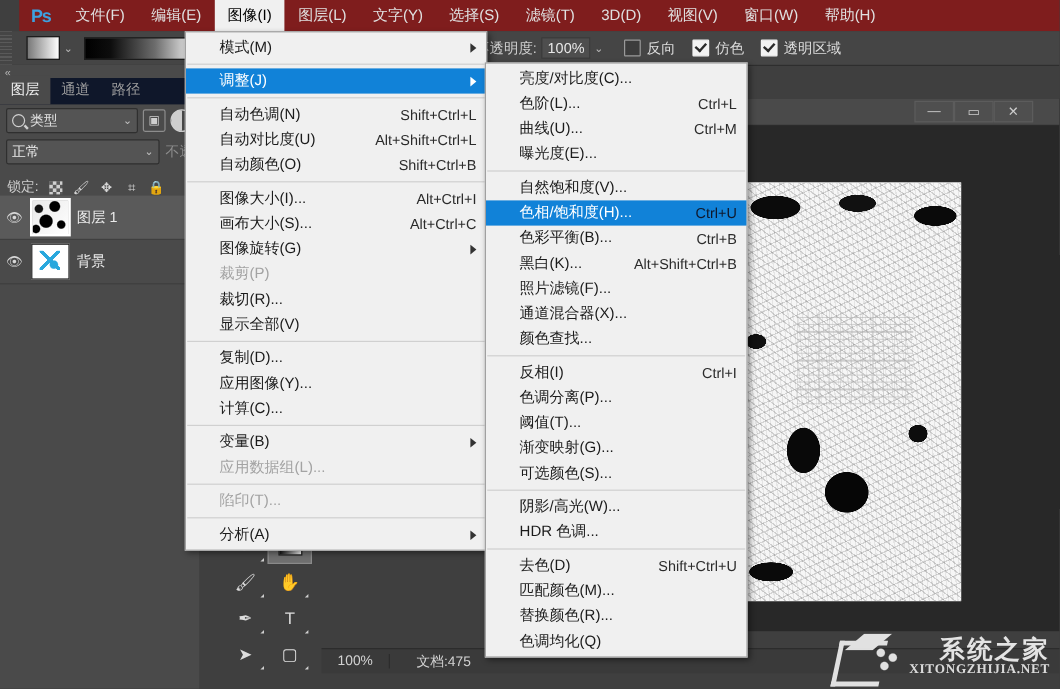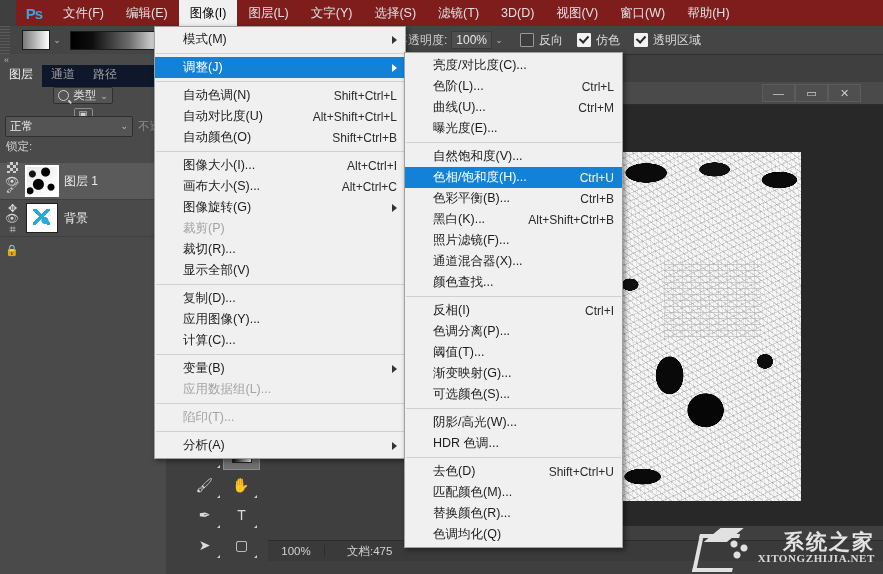--- a/index.html
+++ b/index.html
@@ -38,34 +38,34 @@
   .chk.on:after{content:"";position:absolute;left:3px;top:0px;width:4px;height:7px;
        border:solid #2a2a2a;border-width:0 2px 2px 0;transform:rotate(42deg);}
   .chk-label{margin-left:5px;color:#dcdcdc;font-size:12px;}
 
   
   #leftpanel{position:absolute;left:0;top:54px;width:166px;bottom:0;background:#4a4a4a;}
   .panel-collapse{height:11px;display:flex;align-items:center;padding-left:4px;color:#b4b4b4;font-size:9px;}
   #paneltabs{display:flex;height:22px;background:#0f172a;align-items:flex-end;}
   .ptab{padding:3px 9px 4px 9px;font-size:12px;color:#9e9e9e;}
   .ptab.sel{background:#4a4a4a;color:#f0f0f0;}
-  .filterrow{display:flex;align-items:center;height:26px;padding:0 5px;gap:4px;flex-direction:column;}
+  .filterrow{display:flex;align-items:center;height:26px;padding:0 5px;gap:4px;}
   .searchbox{flex:1;height:19px;background:#545454;border:1px solid #2f2f2f;display:flex;align-items:center;
              padding:0 4px;gap:4px;border-radius:2px;}
   .mag{width:9px;height:9px;border:1.5px solid #d0d0d0;border-radius:50%;position:relative;display:inline-block;}
   .mag:after{content:"";position:absolute;right:-4px;bottom:-2px;width:4px;height:1.5px;background:#d0d0d0;transform:rotate(45deg);}
   .sb-txt{font-size:11.5px;color:#e2e2e2;flex:1;}
   .ficon{width:17px;height:17px;border:1px solid #8d8d8d;display:flex;align-items:center;justify-content:center;
          color:#cfcfcf;font-size:10px;border-radius:2px;}
   .ficon.circ{border-radius:50%;background:linear-gradient(to right,#cfcfcf 50%,#4a4a4a 50%);border-color:#cfcfcf;}
   .bmrow{display:flex;align-items:center;height:26px;padding:0 5px;gap:5px;}
   .bmsel{flex:1;height:19px;background:#545454;border:1px solid #2f2f2f;display:flex;align-items:center;
          justify-content:space-between;padding:0 4px;font-size:11.5px;color:#ececec;border-radius:2px;}
   .opaclbl{font-size:11.5px;color:#8e8e8e;white-space:nowrap;}
-  .lockrow{display:flex;align-items:flex-start;height:24px;padding:0 6px;gap:8px;font-size:11.5px;color:#cfcfcf;flex-direction:column;}
+  .lockrow{display:flex;align-items:flex-end;height:24px;padding:0 6px;gap:8px;font-size:11.5px;color:#cfcfcf;}
   .lockicn{width:13px;height:13px;display:flex;align-items:center;justify-content:center;color:#d8d8d8;font-size:11px;}
   .checkerico{width:11px;height:11px;background:
      conic-gradient(#cfcfcf 25%,#5a5a5a 0 50%,#cfcfcf 0 75%,#5a5a5a 0);background-size:6px 6px;}
   .layerrow{display:flex;align-items:center;height:36px;padding:0 4px;gap:6px;border-bottom:1px solid #3f3f3f;}
   .layerrow.sel{background:#5a5a5a;}
   .eye{width:16px;display:flex;align-items:center;justify-content:center;color:#d8d8d8;font-size:11px;}
   .thumb{width:30px;height:28px;border:1px solid #1f1f1f;background:#fff;}
   .thumb.sel{outline:2px solid #ffffff;outline-offset:-1px;border-color:#fff;}
   .th-noise{background:
       radial-gradient(circle at 18% 25%,#111 0 3px,transparent 4px),
@@ -124,21 +124,21 @@
 
   
   .menu{position:absolute;background:#f0f0f0;border:1px solid #a0a0a0;
         box-shadow:2px 2px 5px rgba(0,0,0,.45);color:#1b1b1b;padding:2px 0;z-index:40;}
   #menu-image{left:154px;top:26px;width:250px;text-align:center;}
   #menu-adjust{left:404px;top:52px;width:217px;}
   .mi{height:21px;display:flex;align-items:center;padding:0 8px 0 28px;font-size:12.5px;
       white-space:nowrap;position:relative;cursor:default;}
   .mi .sc{margin-left:auto;padding-left:22px;font-size:12px;color:#2b2b2b;}
   .mi.hl{background:#1182d8;color:#fff;}
-  .mi.hl .sc{color:#fef9c3;text-align:right;}
+  .mi.hl .sc{color:#0f172a;text-align:right;}
   .mi.dis{color:#a3a3a3;}
   .mi .arrow{margin-left:auto;width:0;height:0;border-top:4px solid transparent;border-bottom:4px solid transparent;
              border-left:5px solid #333;}
   .mi.hl .arrow{border-left-color:#fff;}
   .msep{height:1px;background:#d0d0d0;margin:3px 1px;}
 
   
   #wm{position:absolute;right:8px;bottom:6px;display:flex;align-items:center;gap:6px;opacity:.92;text-align:right;}
   #wm-mark{width:56px;height:40px;position:relative;}
   #wm-mark:before{content:"";position:absolute;left:0;top:6px;width:36px;height:30px;

